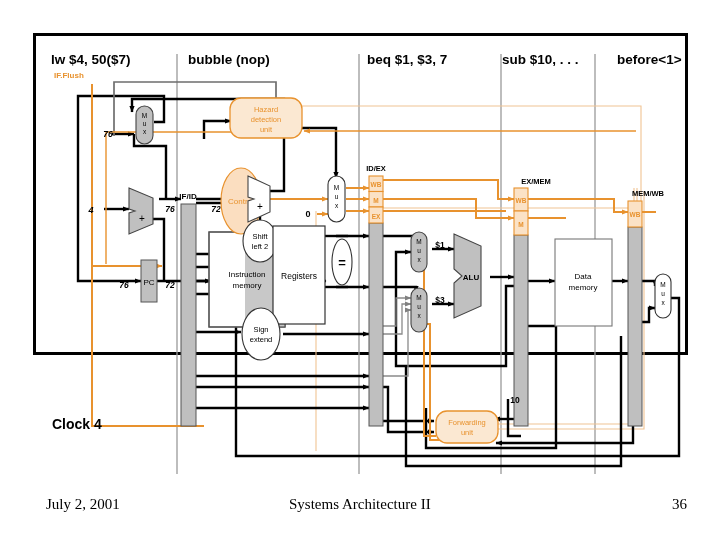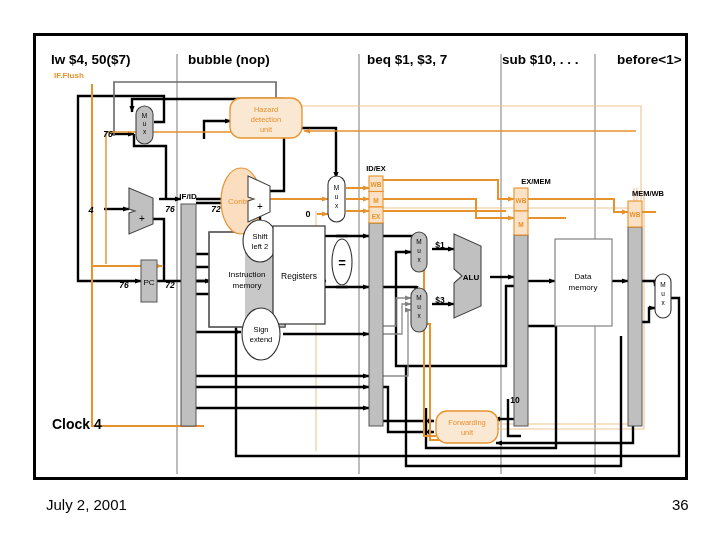--- a/index.html
+++ b/index.html
@@ -21,38 +21,38 @@
     width: 720px;
     height: 540px;
     background: #ffffff;
   }
   
   #frame {
     position: absolute;
     left: 33px;
     top: 33px;
     width: 655px;
-    height: 447px;
+    height: 322px;
     border: 3px solid #000000;
     background: #ffffff;
     box-sizing: border-box;
   }
   #svgwrap {
     position: absolute;
     left: 0; top: 0;
     width: 100%; height: 100%;
   }
   
   #footer {
     position: absolute;
     left: 0;
     top: 492px;
     width: 720px;
     height: 30px;
-    font-family: Liberation Sans, sans-serif;
+    font-family: Liberation Serif, serif;
     font-size: 15px;
     color: #000000;
   }
   #footer .f-date { position: absolute; left: 46px; top: 4px; }
   #footer .f-title { position: absolute; left: 289px; top: 4px; }
   #footer .f-page { position: absolute; left: 672px; top: 4px; }
 
   text { font-family: "Liberation Sans", sans-serif; }
 </style>
 </head>
@@ -397,16 +397,17 @@
           <text x="431" y="399" font-size="7.5" fill="#e8922e" text-anchor="middle">unit</text>
         </g>
 
         <text x="16" y="393" font-size="14" font-weight="bold" fill="#000000">Clock 4</text>
       </svg>
     </div>
   </div>
 
   <div id="footer">
     <span class="f-date">July 2, 2001</span>
+    <span class="f-title">Systems Architecture II</span>
     <span class="f-page">36</span>
   </div>
 
 </div>
 
 </body></html>

